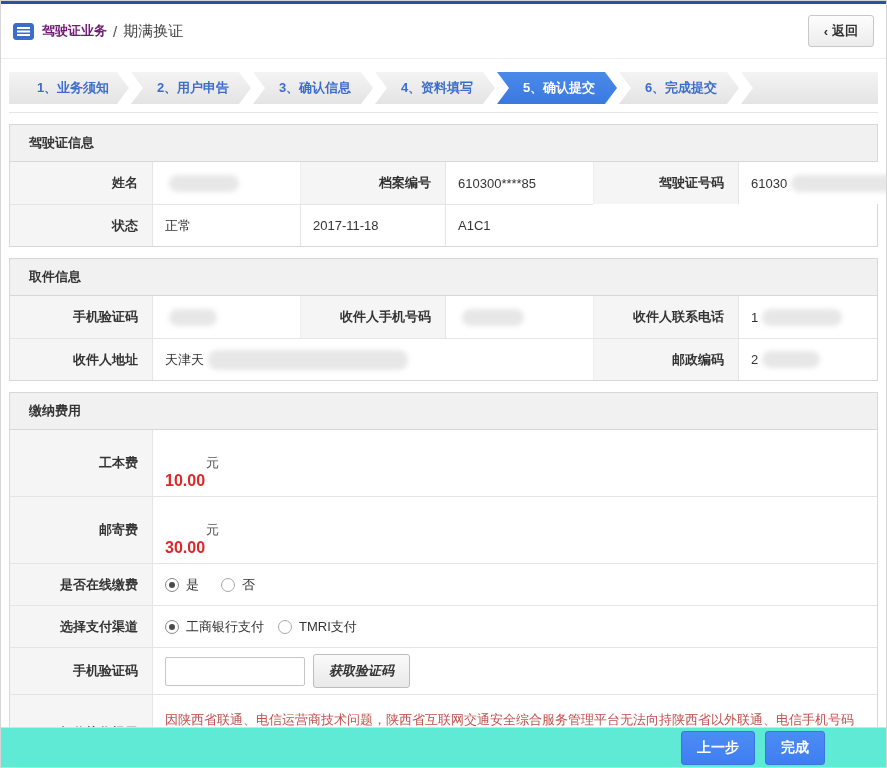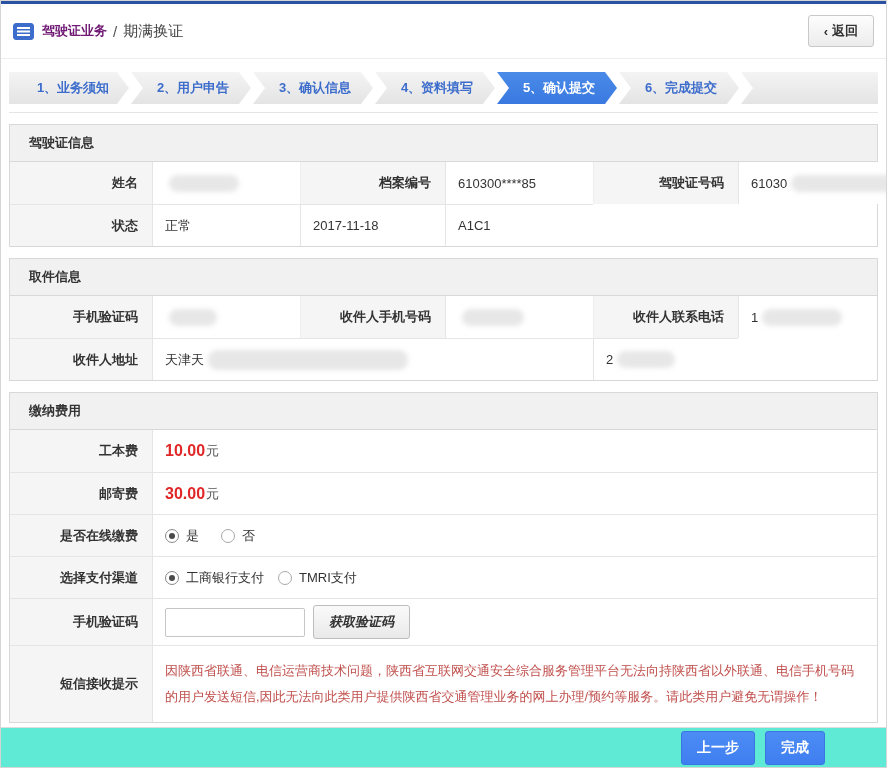--- a/index.html
+++ b/index.html
@@ -100,21 +100,21 @@
   .cell.span3 { grid-column: 2 / 5; }
   
   .blur {
     display: inline-block; height: 17px;
     background: #e7e7e7; border-radius: 9px;
     filter: blur(2.5px);
     vertical-align: middle;
     margin-left: 4px;
   }
   
-  .fee-amount { color: #e02626; font-weight: bold; font-size: 16px; }
+  .fee-amount { color: #e02626; font-weight: bold; font-size: 16px; margin-top: 36px; }
   .fee-unit { color: #555; font-size: 13px; margin-left: 1px; }
   .radio {
     width: 14px; height: 14px;
     border: 1px solid #a9a9a9; border-radius: 50%;
     background: #fff; display: inline-block;
     position: relative; flex: 0 0 auto;
     cursor: pointer;
   }
   .radio.checked { border-color: #888; }
   .radio.checked::after {
@@ -243,20 +243,21 @@
       <div class="cell val r1">
           <span>1</span>
           <span class="blur" style="width:80px"></span>
         </div>
 
       <div class="cell lbl c1">收件人地址</div>
       <div class="cell val span3">
           <span>天津天</span>
           <span class="blur" style="width:200px;height:20px"></span>
         </div>
+      <div class="cell lbl">邮政编码</div>
       <div class="cell val">
           <span>2</span>
           <span class="blur" style="width:58px"></span>
         </div>
     </div>
   </div>
 
   <div class="section">
     <div class="section-title">缴纳费用</div>
     <div class="grid2">

